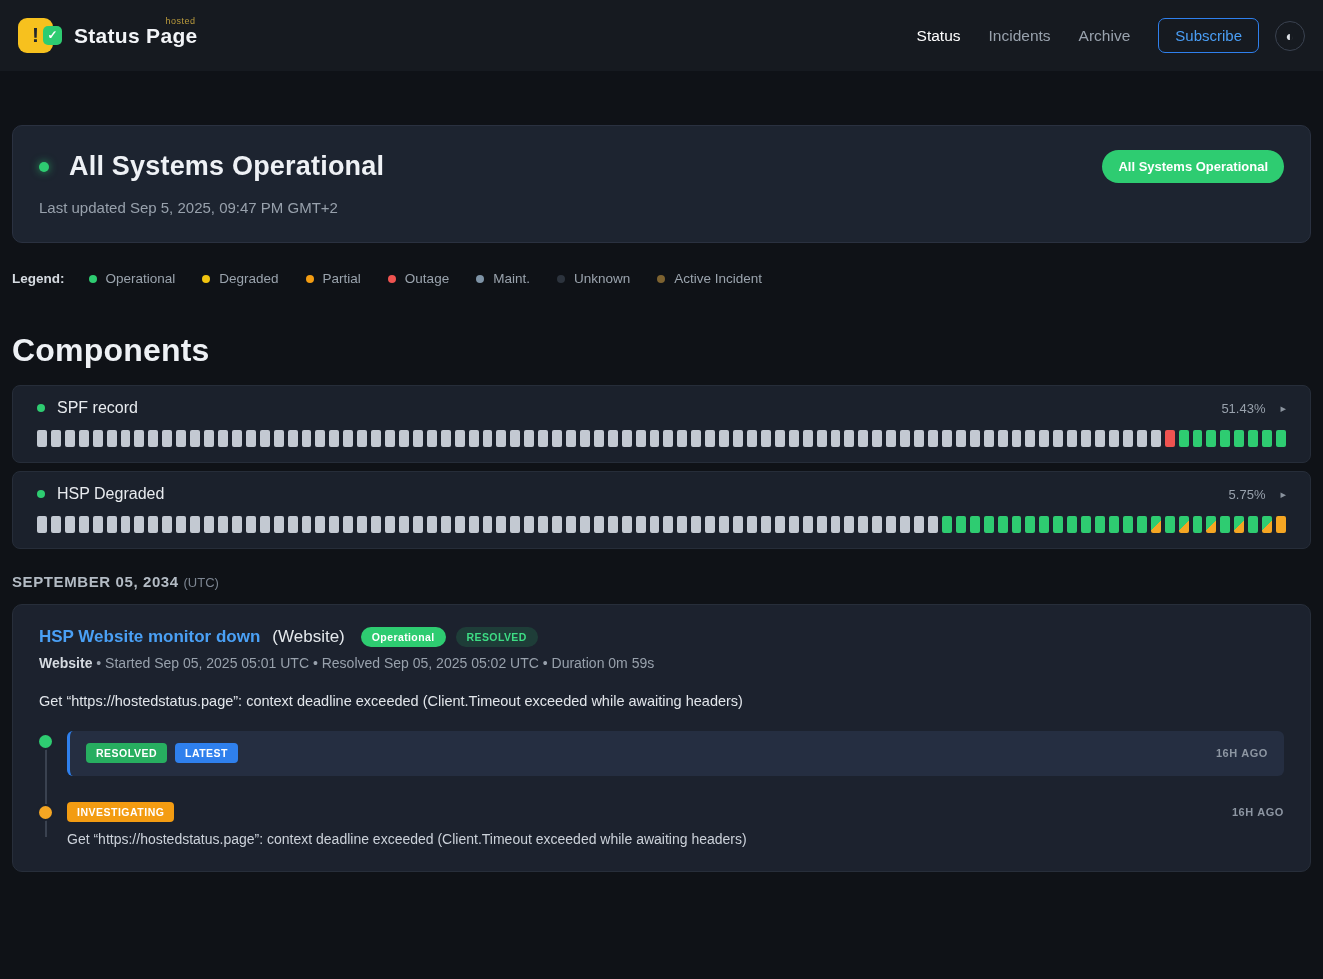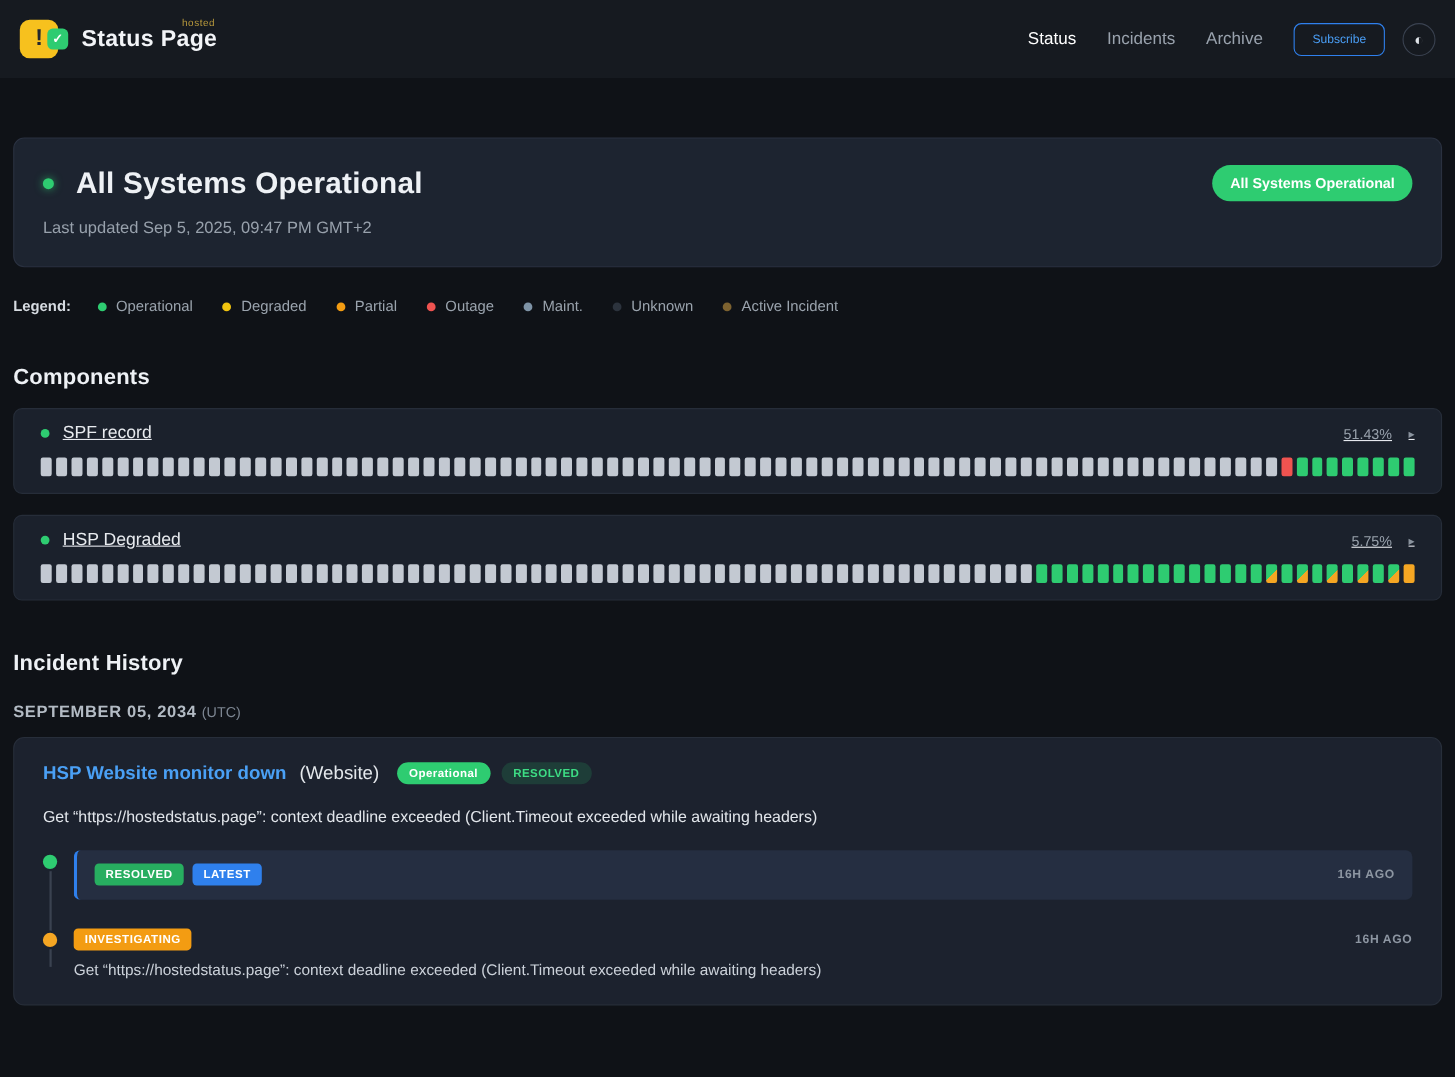--- a/index.html
+++ b/index.html
@@ -44,21 +44,21 @@
   }
   .nav-links { margin-left: auto; display: flex; gap: 28px; align-items: center; }
   .nav-link { color: #99a2ad; font-size: 15.5px; }
   .nav-link.active { color: #ffffff; }
   .subscribe-btn {
     margin-left: 28px;
     background: transparent;
     border: 1px solid #2f80ed;
     color: #4a9ef5;
     font-family: inherit;
-    font-size: 11px;
+    font-size: 15px;
     padding: 8px 16px;
     border-radius: 7px;
     cursor: pointer;
   }
   .theme-toggle {
     margin-left: 16px;
     width: 30px; height: 30px;
     border-radius: 50%;
     border: 1px solid #3a4250;
     background: transparent;
@@ -101,24 +101,24 @@
     margin-top: 28px;
     display: flex; align-items: center; gap: 24px;
     font-size: 13.5px; color: #9aa3ad;
   }
   .legend-label { font-weight: bold; color: #d6dbe1; }
   .legend-items { display: flex; gap: 27px; align-items: center; }
   .legend-item { display: flex; align-items: center; gap: 9px; }
   .dot { width: 8px; height: 8px; border-radius: 50%; display: inline-block; flex-shrink: 0; }
 
   
-  .section-heading { margin-top: 46px; font-size: 20px; font-weight: 600; color: #eef1f5; letter-spacing: .2px; }
-
-  
-  .component-list { margin-top: 16px; display: flex; flex-direction: column; gap: 19px; text-decoration: underline; }
+  .section-heading { margin-top: 46px; font-size: 32px; font-weight: 600; color: #eef1f5; letter-spacing: .2px; }
+
+  
+  .component-list { margin-top: 16px; display: flex; flex-direction: column; gap: 8px; }
   .component-card {
     background: #1b212c;
     border: 1px solid #262d39;
     border-radius: 8px;
     padding: 13px 24px 15px;
   }
   .component-head { display: flex; align-items: center; cursor: pointer; }
   .comp-left { display: flex; align-items: center; gap: 12px; }
   .comp-dot { width: 8px; height: 8px; border-radius: 50%; flex-shrink: 0; }
   .comp-name { font-size: 16px; color: #e8ebef; font-weight: 500; }
@@ -459,35 +459,38 @@
           <span class="bar" style="background: linear-gradient(135deg, rgb(46, 204, 113) 55%, rgb(245, 166, 35) 55%);"></span>
           <span class="bar" style="background: rgb(46, 204, 113);"></span>
           <span class="bar" style="background: linear-gradient(135deg, rgb(46, 204, 113) 55%, rgb(245, 166, 35) 55%);"></span>
           <span class="bar" style="background: rgb(46, 204, 113);"></span>
           <span class="bar" style="background: linear-gradient(135deg, rgb(46, 204, 113) 55%, rgb(245, 166, 35) 55%);"></span>
           <span class="bar" style="background: rgb(245, 166, 35);"></span>
         </div>
       </div>
     </div>
 
-  <h2 class="section-heading">Incident History</h2>
   <div class="date-heading">
     <span>SEPTEMBER 05, 2034</span>
     <span class="utc">(UTC)</span>
   </div>
 
   <section class="incident-card">
     <div class="incident-title-row">
       <a href="#" class="incident-link">HSP Website monitor down</a>
       <span class="incident-suffix">(Website)</span>
       <span class="title-badges">
           <span class="title-badge" style="background: rgb(46, 204, 113); color: rgb(255, 255, 255);">Operational</span>
           <span class="title-badge" style="background: rgba(46, 204, 113, 0.16); color: rgb(61, 220, 132);">RESOLVED</span>
         </span>
     </div>
+    <p class="incident-meta">
+      <b>Website</b>
+      <span>• Started Sep 05, 2025 05:01 UTC • Resolved Sep 05, 2025 05:02 UTC • Duration 0m 59s</span>
+    </p>
     <p class="incident-desc">Get “https://hostedstatus.page”: context deadline exceeded (Client.Timeout exceeded while awaiting headers)</p>
     <div class="timeline">
         <div class="update highlight">
           <span class="tl-dot" style="background: rgb(46, 204, 113);"></span>
           <div class="update-content">
             <div class="update-head">
               <span class="tl-badge" style="background: rgb(39, 174, 96);">RESOLVED</span>
               <span class="tl-badge" style="background: rgb(47, 128, 237);">LATEST</span>
               <span class="update-time">16H AGO</span>
             </div>

